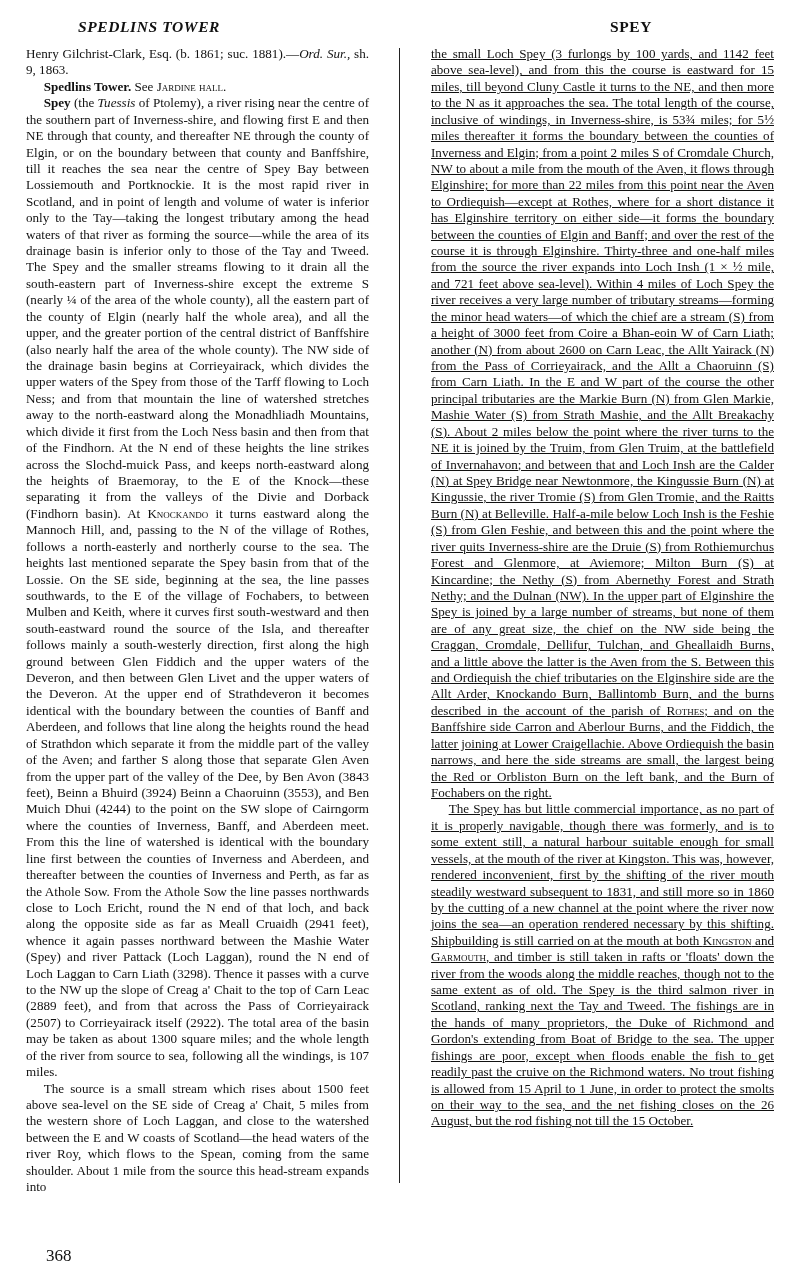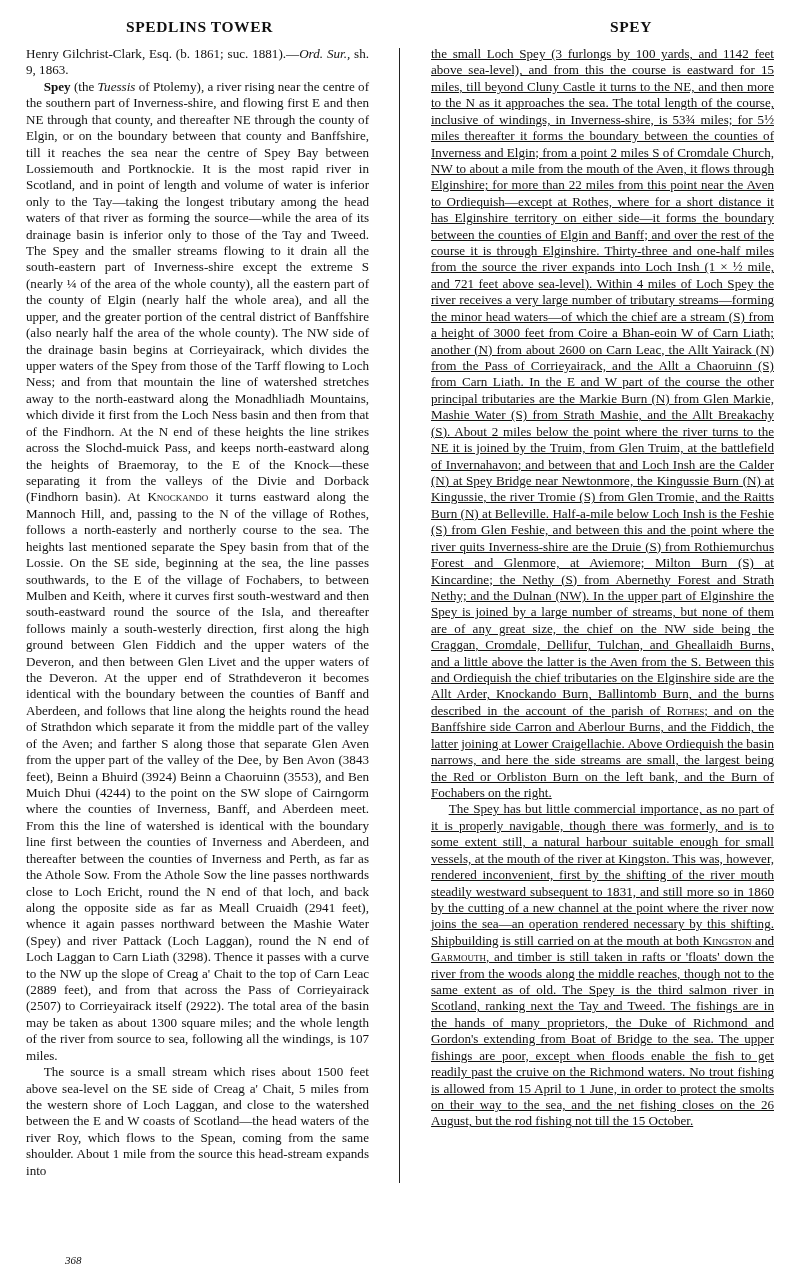--- a/index.html
+++ b/index.html
@@ -24,21 +24,21 @@
   }
   .running-head {
     display: flex;
     justify-content: space-between;
     align-items: baseline;
     font-weight: bold;
     font-size: 15.5px;
     letter-spacing: 0.6px;
     margin: 0 4px 10px 4px;
   }
-  .rh-left { margin-left: 96px; }
+  .rh-left { margin-left: 48px; font-style: italic; }
   .rh-right { margin-right: 118px; }
 
   .columns {
     display: flex;
     gap: 14px;
     height: 1175px;
   }
   .col {
     width: 356px;
     font-size: 13.1px;
@@ -64,40 +64,40 @@
   .smallcaps {
     font-variant: small-caps;
   }
   .it { font-style: italic; }
   .bold { font-weight: bold; }
   .hang {
     text-indent: 1.35em;
   }
   .folio {
     position: absolute;
-    left: 65px;
+    left: 46px;
     bottom: 14px;
-    font-size: 11px;
-    font-style: italic;
+    font-size: 17px;
   }
 </style>
 </head>
 <body>
 
 <div class="page">
 
   <div class="running-head">
     <span class="rh-left">SPEDLINS TOWER</span>
     <span class="rh-right">SPEY</span>
   </div>
 
   <div class="columns">
 
     <div class="col col-left">
       <p class="noindent"><span>Henry Gilchrist-Clark, Esq. (b. 1861; suc. 1881).—<span class="it">Ord. Sur.,</span> sh. 9, 1863.</span></p>
+      <p class="hang"><span><span class="bold">Spedlins Tower.</span>  See <span class="smallcaps">Jardine hall</span>.</span></p>
       <p class="hang"><span><span class="bold">Spey</span> (the <span class="it">Tuessis</span> of Ptolemy), a river rising near the centre of the southern part of Inverness-shire, and flowing first E and then NE through that county, and thereafter NE through the county of Elgin, or on the boundary between that county and Banffshire, till it reaches the sea near the centre of Spey Bay between Lossiemouth and Portknockie.   It is the most rapid river in Scotland, and in point of length and volume of water is inferior only to the Tay—taking the longest tributary among the head waters of that river as forming the source—while the area of its drainage basin is inferior only to those of the Tay and Tweed.   The Spey and the smaller streams flowing to it drain all the south-eastern part of Inverness-shire except the extreme S (nearly ¼ of the area of the whole county), all the eastern part of the county of Elgin (nearly half the whole area), and all the upper, and the greater portion of the central district of Banffshire (also nearly half the area of the whole county).   The NW side of the drainage basin begins at Corrieyairack, which divides the upper waters of the Spey from those of the Tarff flowing to Loch Ness; and from that mountain the line of watershed stretches away to the north-eastward along the Monadhliadh Mountains, which divide it first from the Loch Ness basin and then from that of the Findhorn.   At the N end of these heights the line strikes across the Slochd-muick Pass, and keeps north-eastward along the heights of Braemoray, to the E of the Knock—these separating it from the valleys of the Divie and Dorback (Findhorn basin).   At <span class="smallcaps">Knockando</span> it turns eastward along the Mannoch Hill, and, passing to the N of the village of Rothes, follows a north-easterly and northerly course to the sea.   The heights last mentioned separate the Spey basin from that of the Lossie.   On the SE side, beginning at the sea, the line passes southwards, to the E of the village of Fochabers, to between Mulben and Keith, where it curves first south-westward and then south-eastward round the source of the Isla, and thereafter follows mainly a south-westerly direction, first along the high ground between Glen Fiddich and the upper waters of the Deveron, and then between Glen Livet and the upper waters of the Deveron.   At the upper end of Strathdeveron it becomes identical with the boundary between the counties of Banff and Aberdeen, and follows that line along the heights round the head of Strathdon which separate it from the middle part of the valley of the Aven; and farther S along those that separate Glen Aven from the upper part of the valley of the Dee, by Ben Avon (3843 feet), Beinn a Bhuird (3924) Beinn a Chaoruinn (3553), and Ben Muich Dhui (4244) to the point on the SW slope of Cairngorm where the counties of Inverness, Banff, and Aberdeen meet.   From this the line of watershed is identical with the boundary line first between the counties of Inverness and Aberdeen, and thereafter between the counties of Inverness and Perth, as far as the Athole Sow.   From the Athole Sow the line passes northwards close to Loch Ericht, round the N end of that loch, and back along the opposite side as far as Meall Cruaidh (2941 feet), whence it again passes northward between the Mashie Water (Spey) and river Pattack (Loch Laggan), round the N end of Loch Laggan to Carn Liath (3298).   Thence it passes with a curve to the NW up the slope of Creag a' Chait to the top of Carn Leac (2889 feet), and from that across the Pass of Corrieyairack (2507) to Corrieyairack itself (2922).   The total area of the basin may be taken as about 1300 square miles; and the whole length of the river from source to sea, following all the windings, is 107 miles.</span></p>
       <p><span>The source is a small stream which rises about 1500 feet above sea-level on the SE side of Creag a' Chait, 5 miles from the western shore of Loch Laggan, and close to the watershed between the E and W coasts of Scotland—the head waters of the river Roy, which flows to the Spean, coming from the same shoulder.   About 1 mile from the source this head-stream expands into</span></p>
     </div>
 
     <div class="rule"></div>
 
     <div class="col col-right">
       <p class="noindent"><span>the small Loch Spey (3 furlongs by 100 yards, and 1142 feet above sea-level), and from this the course is eastward for 15 miles, till beyond Cluny Castle it turns to the NE, and then more to the N as it approaches the sea.   The total length of the course, inclusive of windings, in Inverness-shire, is 53¾ miles; for 5½ miles thereafter it forms the boundary between the counties of Inverness and Elgin; from a point 2 miles S of Cromdale Church, NW to about a mile from the mouth of the Aven, it flows through Elginshire; for more than 22 miles from this point near the Aven to Ordiequish—except at Rothes, where for a short distance it has Elginshire territory on either side—it forms the boundary between the counties of Elgin and Banff; and over the rest of the course it is through Elginshire.   Thirty-three and one-half miles from the source the river expands into Loch Insh (1 × ½ mile, and 721 feet above sea-level).   Within 4 miles of Loch Spey the river receives a very large number of tributary streams—forming the minor head waters—of which the chief are a stream (S) from a height of 3000 feet from Coire a Bhan-eoin W of Carn Liath; another (N) from about 2600 on Carn Leac, the Allt Yairack (N) from the Pass of Corrieyairack, and the Allt a Chaoruinn (S) from Carn Liath.   In the E and W part of the course the other principal tributaries are the Markie Burn (N) from Glen Markie, Mashie Water (S) from Strath Mashie, and the Allt Breakachy (S).   About 2 miles below the point where the river turns to the NE it is joined by the Truim, from Glen Truim, at the battlefield of Invernahavon; and between that and Loch Insh are the Calder (N) at Spey Bridge near Newtonmore, the Kingussie Burn (N) at Kingussie, the river Tromie (S) from Glen Tromie, and the Raitts Burn (N) at Belleville.   Half-a-mile below Loch Insh is the Feshie (S) from Glen Feshie, and between this and the point where the river quits Inverness-shire are the Druie (S) from Rothiemurchus Forest and Glenmore, at Aviemore; Milton Burn (S) at Kincardine; the Nethy (S) from Abernethy Forest and Strath Nethy; and the Dulnan (NW).   In the upper part of Elginshire the Spey is joined by a large number of streams, but none of them are of any great size, the chief on the NW side being the Craggan, Cromdale, Dellifur, Tulchan, and Gheallaidh Burns, and a little above the latter is the Aven from the S.   Between this and Ordiequish the chief tributaries on the Elginshire side are the Allt Arder, Knockando Burn, Ballintomb Burn, and the burns described in the account of the parish of <span class="smallcaps">Rothes</span>; and on the Banffshire side Carron and Aberlour Burns, and the Fiddich, the latter joining at Lower Craigellachie.   Above Ordiequish the basin narrows, and here the side streams are small, the largest being the Red or Orbliston Burn on the left bank, and the Burn of Fochabers on the right.</span></p>
       <p><span>The Spey has but little commercial importance, as no part of it is properly navigable, though there was formerly, and is to some extent still, a natural harbour suitable enough for small vessels, at the mouth of the river at Kingston.   This was, however, rendered inconvenient, first by the shifting of the river mouth steadily westward subsequent to 1831, and still more so in 1860 by the cutting of a new channel at the point where the river now joins the sea—an operation rendered necessary by this shifting.   Shipbuilding is still carried on at the mouth at both <span class="smallcaps">Kingston</span> and <span class="smallcaps">Garmouth</span>, and timber is still taken in rafts or 'floats' down the river from the woods along the middle reaches, though not to the same extent as of old.   The Spey is the third salmon river in Scotland, ranking next the Tay and Tweed.   The fishings are in the hands of many proprietors, the Duke of Richmond and Gordon's extending from Boat of Bridge to the sea.   The upper fishings are poor, except when floods enable the fish to get readily past the cruive on the Richmond waters.   No trout fishing is allowed from 15 April to 1 June, in order to protect the smolts on their way to the sea, and the net fishing closes on the 26 August, but the rod fishing not till the 15 October.</span></p>
     </div>

